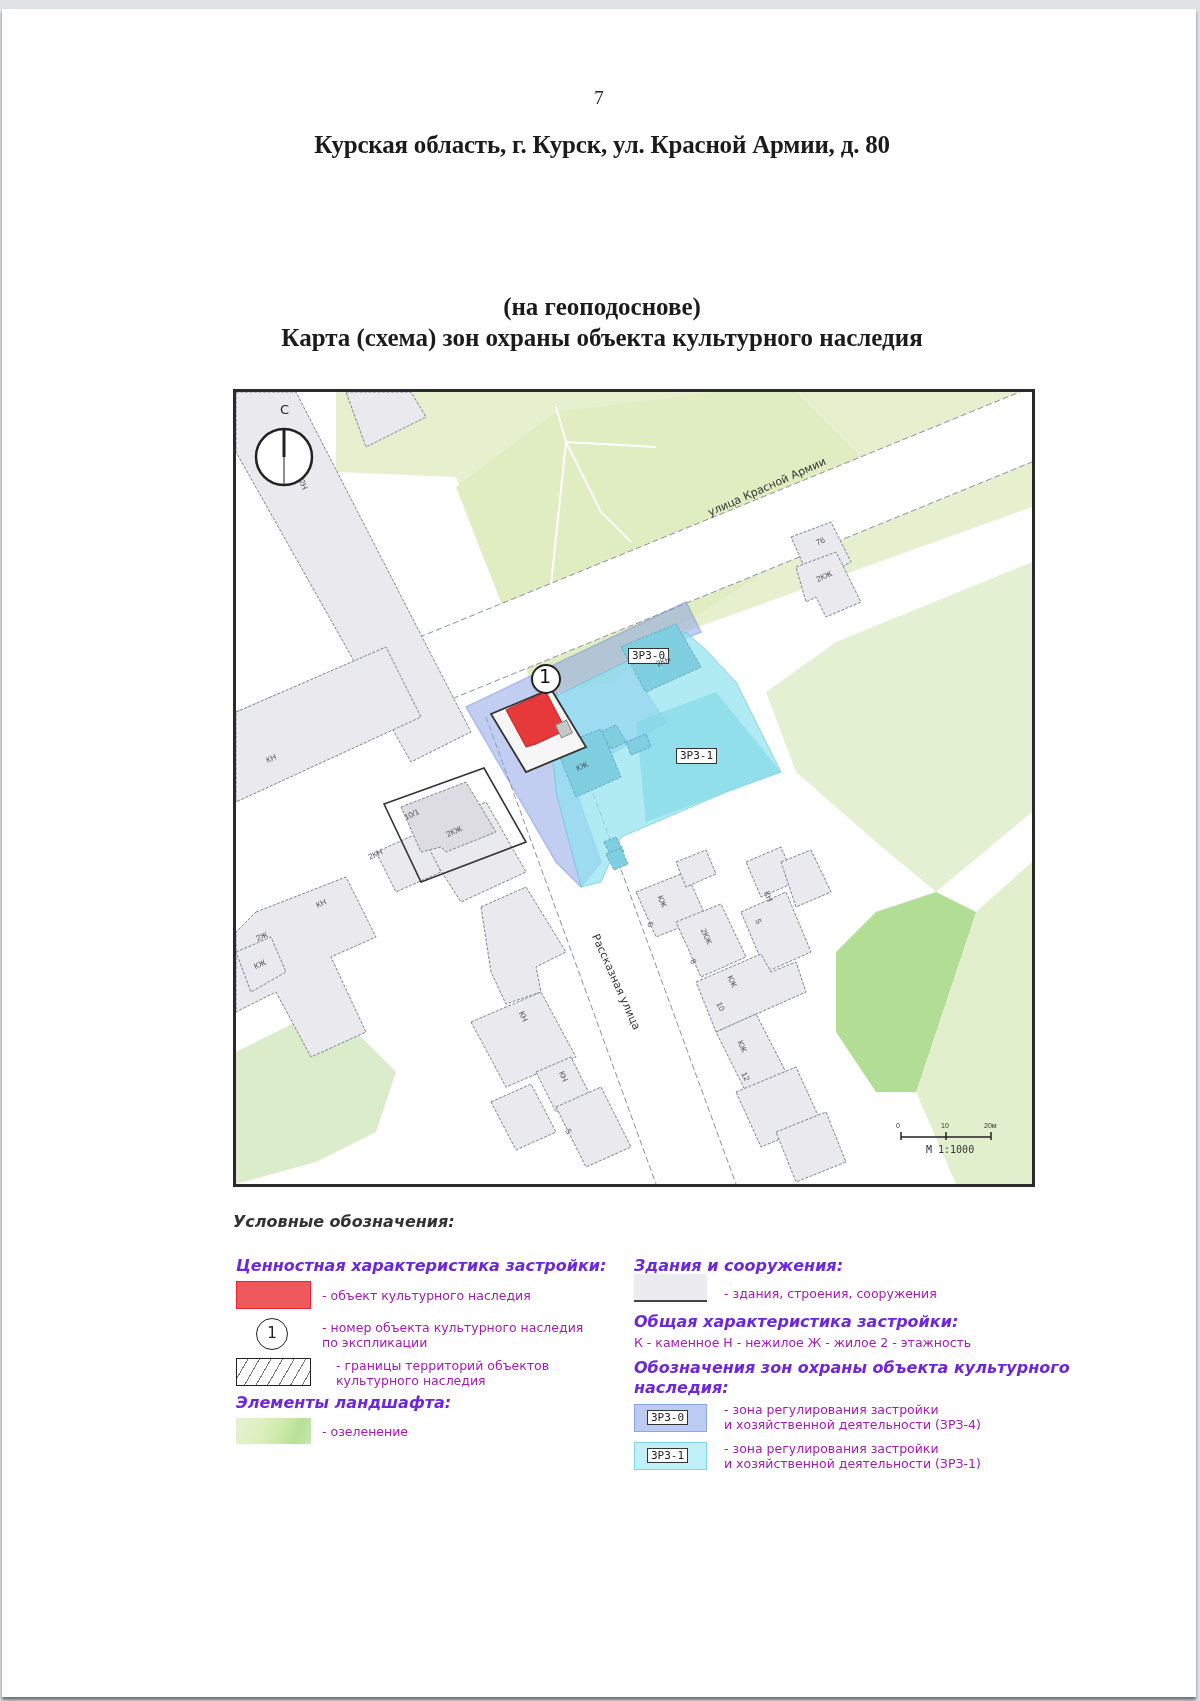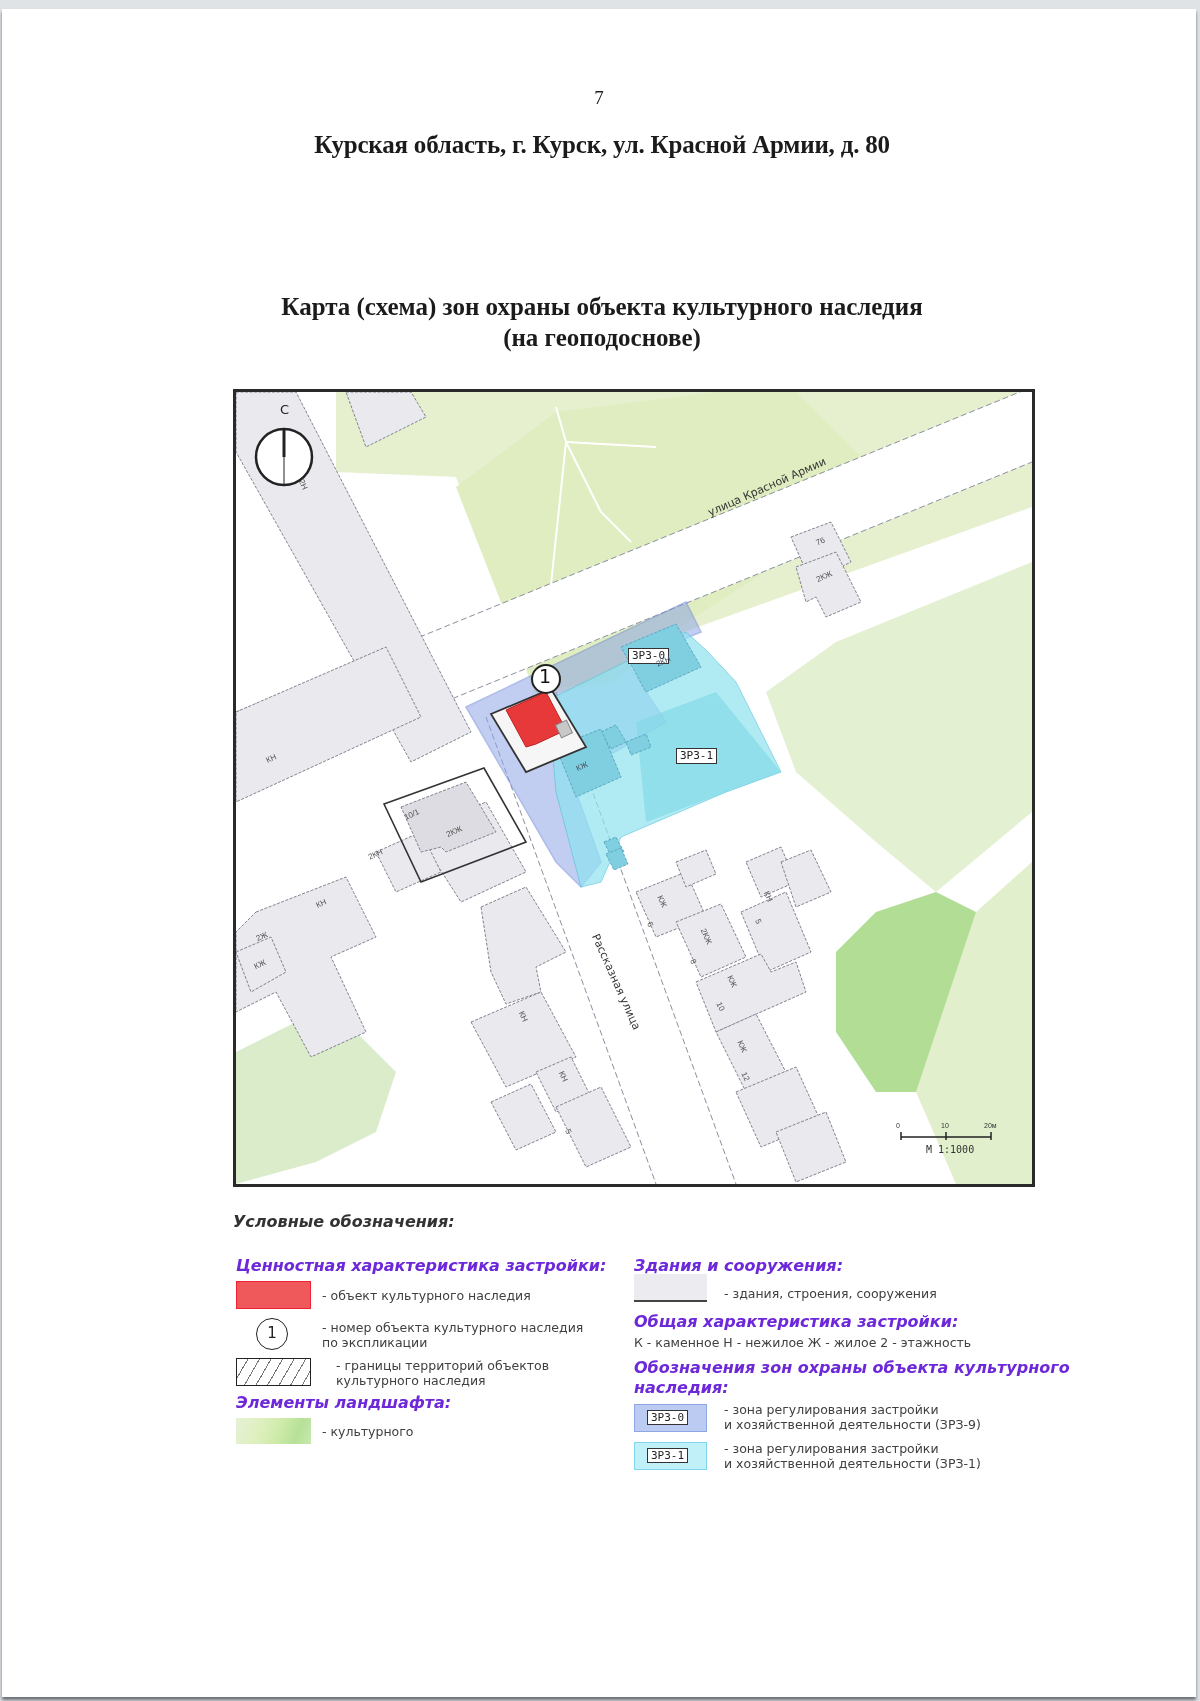--- a/index.html
+++ b/index.html
@@ -36,38 +36,38 @@
     position:absolute; left:233px; top:1212px;
     font-family:"DejaVu Sans", sans-serif; font-weight:bold; font-style:italic;
     font-size:16px; color:#333;
   }
   .lg-head {
     position:absolute; font-family:"DejaVu Sans", sans-serif; font-weight:bold;
     font-style:italic; font-size:16px; color:#6d28d9;
   }
   .lg-text {
     position:absolute; font-family:"DejaVu Sans", sans-serif; font-size:12.5px;
-    line-height:15px; color:#404040;
+    line-height:15px; color:#a21caf;
   }
   .sw { position:absolute; box-sizing:border-box; }
 </style>
 </head>
 <body>
 
 <div class="page">
 
   <div class="page-number">7</div>
 
   <div class="title">
     <div>Курская область, г. Курск, ул. Красной Армии, д. 80</div>
   </div>
 
   <div class="subtitle">
+    <div>(на геоподоснове)</div>
     <div>Карта (схема) зон охраны объекта культурного наследия</div>
-    <div>(на геоподоснове)</div>
   </div>
 </div>
 
 <div class="map-frame">
   <svg width="796" height="792" viewBox="0 0 796 792">
 
     <g>
       <polygon points="100,0 796,0 796,115 420,250 380,290 300,305 220,85 100,80" fill="#e6f0cf"></polygon>
       <polygon points="220,95 320,20 480,0 560,0 640,80 560,160 420,250 360,290 300,300" fill="#dfedc0"></polygon>
       <polygon points="530,300 600,250 796,170 796,420 700,500 640,450 560,380" fill="#e4f0d2"></polygon>
@@ -213,40 +213,40 @@
 </div>
 
 <div class="sw" style="left:236px;top:1358px;width:75px;height:28px;border:1.5px solid #222;background:repeating-linear-gradient(120deg,#fff 0 9px,#777 9px 10px);"></div>
 <div class="lg-text" style="left:336px;top:1358px;">
   <div>- границы территорий объектов</div>
   <div>культурного наследия</div>
 </div>
 
 <div class="lg-head" style="left:236px;top:1393px;">Элементы ландшафта:</div>
 <div class="sw" style="left:236px;top:1418px;width:75px;height:26px;background:linear-gradient(110deg,#e6f1d6 0%,#dff0c0 30%,#d0ebab 55%,#b6e196 80%,#c8e8b0 100%);"></div>
-<div class="lg-text" style="left:322px;top:1424px;">- культурного</div>
+<div class="lg-text" style="left:322px;top:1424px;">- озеленение</div>
 
 <div class="lg-head" style="left:634px;top:1256px;">Здания и сооружения:</div>
 <div class="sw" style="left:634px;top:1274px;width:73px;height:28px;background:#ececf0;border-bottom:2px solid #444;"></div>
 <div class="lg-text" style="left:724px;top:1286px;">- здания, строения, сооружения</div>
 
 <div class="lg-head" style="left:634px;top:1312px;">Общая характеристика застройки:</div>
 <div class="lg-text" style="left:634px;top:1335px;">К - каменное Н - нежилое Ж - жилое 2 - этажность</div>
 
 <div class="lg-head" style="left:634px;top:1358px;line-height:20px;">
   <div>Обозначения зон охраны объекта культурного</div>
   <div>наследия:</div>
 </div>
 
 <div class="sw" style="left:634px;top:1404px;width:73px;height:28px;background:#bccbf2;border:1.5px solid #8fa6e6;">
   <div style="position:absolute;left:12px;top:5px;padding:0 3px;border:1.5px solid #333;background:#fff;font-size:11px;font-family:'DejaVu Sans Mono',monospace;line-height:13px;color:#222;">ЗРЗ-0</div>
 </div>
 <div class="lg-text" style="left:724px;top:1402px;">
   <div>- зона регулирования застройки</div>
-  <div>и хозяйственной деятельности (ЗРЗ-9)</div>
+  <div>и хозяйственной деятельности (ЗРЗ-4)</div>
 </div>
 
 <div class="sw" style="left:634px;top:1442px;width:73px;height:28px;background:#c2f0f8;border:1.5px solid #7fd6ec;">
   <div style="position:absolute;left:12px;top:5px;padding:0 3px;border:1.5px solid #333;background:#fff;font-size:11px;font-family:'DejaVu Sans Mono',monospace;line-height:13px;color:#222;">ЗРЗ-1</div>
 </div>
 <div class="lg-text" style="left:724px;top:1441px;">
   <div>- зона регулирования застройки</div>
   <div>и хозяйственной деятельности (ЗРЗ-1)</div>
 </div>
 

